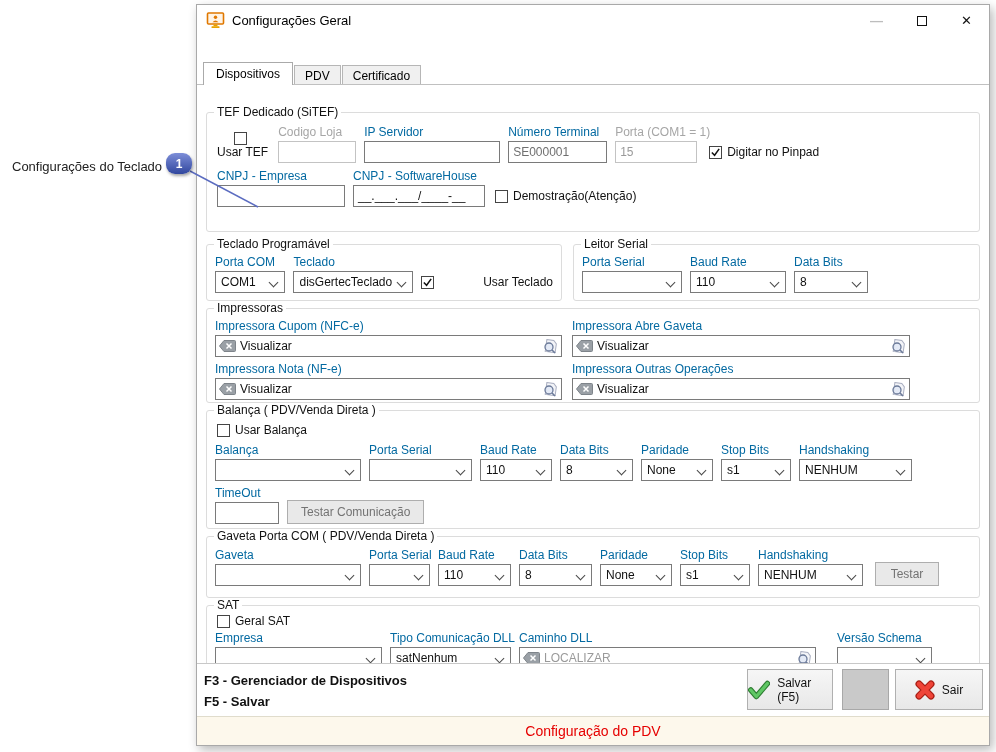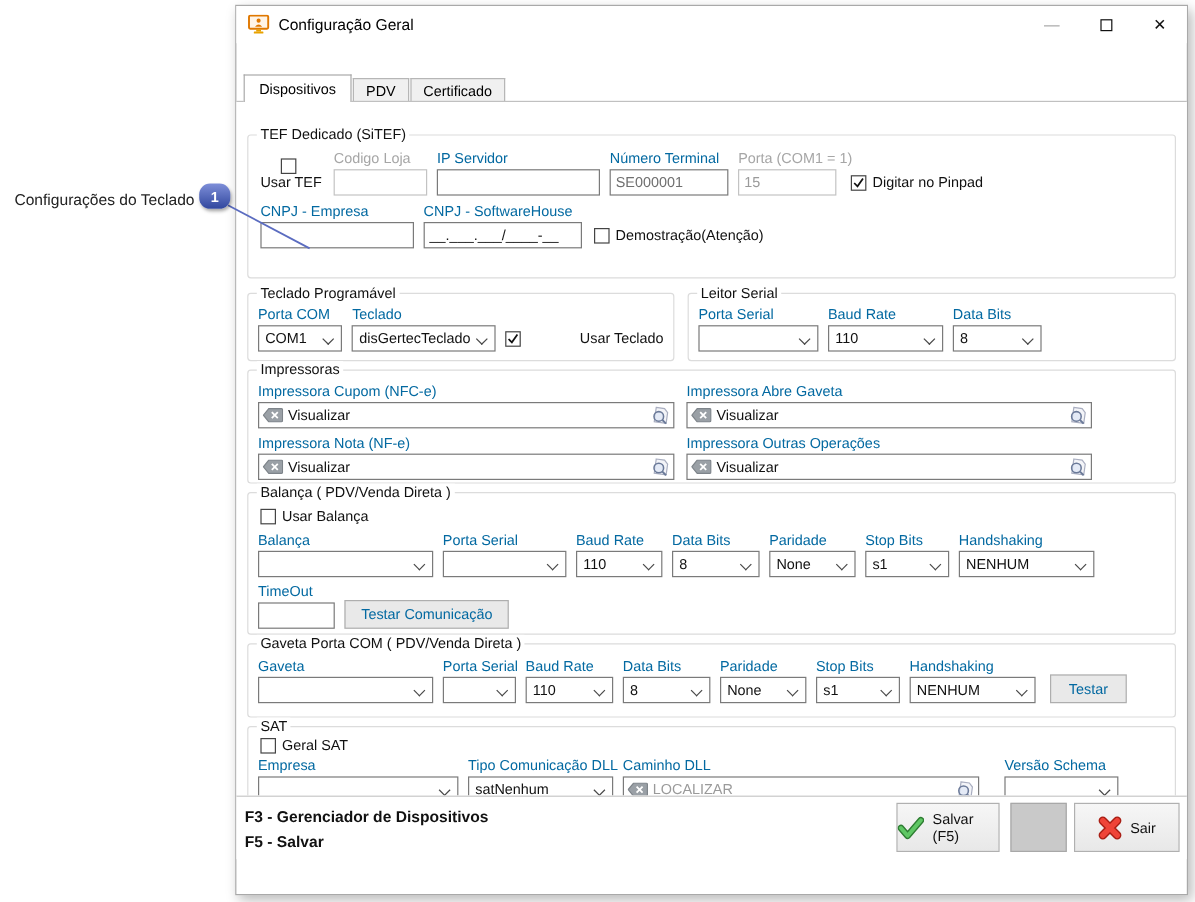--- a/index.html
+++ b/index.html
@@ -51,21 +51,21 @@
   .checkbox { width:13px; height:13px; border:1px solid #444; background:#fff; margin-right:5px; position:relative; flex:0 0 13px; }
   .checkbox svg.check { display:none; position:absolute; left:0px; top:0px; width:11px; height:11px; }
   .checkbox.checked svg.check { display:block; }
   .cblabel { font-size:12px; color:#111; white-space:nowrap; }
 
   .vizfield { height:22px; border:1px solid #7a7a7a; background:#fff; display:flex; align-items:center; padding:0 3px 0 3px; }
   .viz-text { font-size:12px; color:#111; margin-left:4px; }
   .viz-text.dim { color:#9a9a9a; }
   .viz-search { margin-left:auto; }
 
-  .btn { height:24px; background:#e9e9e9; border:1px solid #aeaeae; font-size:12px; color:#0369a1; display:inline-flex;
+  .btn { height:24px; background:#e9e9e9; border:1px solid #aeaeae; font-size:12px; color:#737373; display:inline-flex;
          align-items:center; justify-content:center; padding:0 13px; cursor:default; }
 
   
   .footer { position:absolute; left:0; right:0; bottom:29px; height:53px; border-top:1px solid #c8c8c8; background:#fff; }
   .hotkeys { position:absolute; left:7px; top:6px; font-size:13px; font-weight:bold; color:#111; line-height:21px; }
   .footbtns { position:absolute; right:6px; top:5px; display:flex; align-items:center; }
   .bigbtn { height:41px; background:linear-gradient(#f6f6f6,#e8e8e8); border:1px solid #b0b0b0; display:flex; align-items:center; justify-content:center; font-size:12px; color:#111; cursor:default; }
   .bigbtn .blabel { margin-left:7px; }
   .btn-salvar { width:86px; }
   .btn-blank { width:47px; background:#c9c9c9; border-color:#a8a8a8; margin-left:9px; }
@@ -97,21 +97,21 @@
     <div class="titlebar">
       <span class="title-icon">
         <svg width="19" height="17" viewBox="0 0 19 17">
           <rect x="1.5" y="1" width="16" height="11" rx="1" fill="#fff4e6" stroke="#e07800" stroke-width="1.6"></rect>
           <circle cx="9.5" cy="5.2" r="1.7" fill="#e07800"></circle>
           <path d="M6.5 10.2 q3 -3.4 6 0 z" fill="#e07800"></path>
           <rect x="7.5" y="12.5" width="4" height="1.8" fill="#e8a200"></rect>
           <rect x="5.5" y="14.3" width="8" height="1.7" rx="0.5" fill="#e8a200"></rect>
         </svg>
       </span>
-      <span class="title-text">Configuração Geral</span>
+      <span class="title-text">Configurações Geral</span>
       <div class="win-controls">
         <div class="win-btn min">—</div>
         <div class="win-btn">
             <span class="maxbox"></span>
           </div>
         <div class="win-btn">✕</div>
       </div>
     </div>
 
 
@@ -507,15 +507,18 @@
         <div class="bigbtn btn-sair">
           <svg width="20" height="20" viewBox="0 0 20 20">
             <path d="M4 4 L16 16 M16 4 L4 16" stroke="#a81e14" stroke-width="7" stroke-linecap="round"></path>
             <path d="M4 4 L16 16 M16 4 L4 16" stroke="#ef4438" stroke-width="4.6" stroke-linecap="round"></path>
           </svg>
           <span class="blabel">Sair</span>
         </div>
       </div>
     </div>
 
+    <div class="statusbar">
+      <span id="status-text" style="color: rgb(230, 0, 0);">Configuração do PDV</span>
+    </div>
 
   </div>
 </div>
 
 </body></html>

